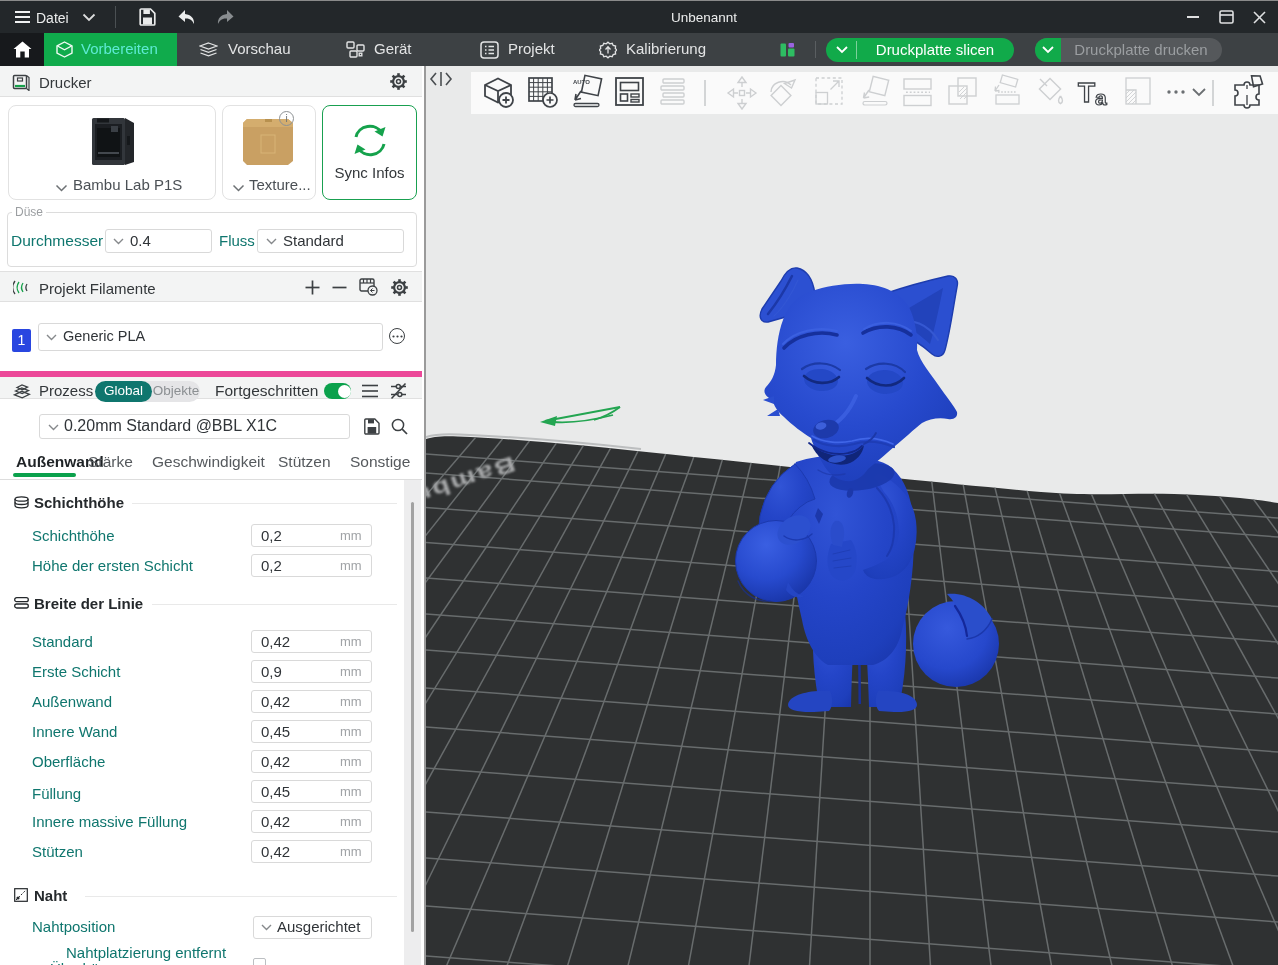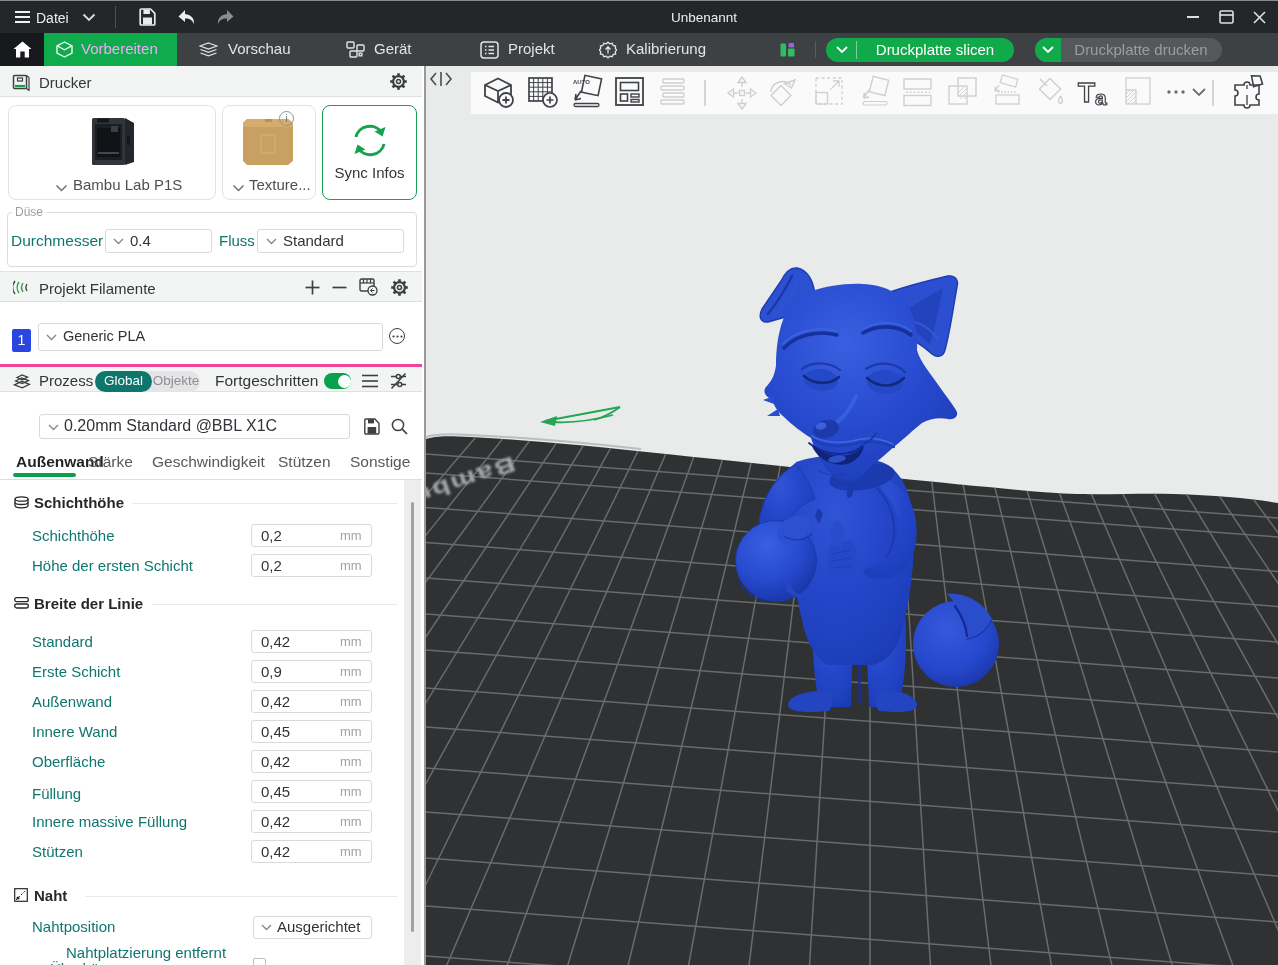--- a/index.html
+++ b/index.html
@@ -67,21 +67,21 @@
 <div id="tabbar">
   <div class="abs" style="left:0;top:0;width:44px;height:33px;background:#17191c"></div>
   <svg class="abs" style="left:13px;top:8px" width="19" height="17" viewBox="0 0 19 17">
     <path d="M9.5 0.5 L18.5 8 H16 V16.5 H11.7 V10.5 H7.3 V16.5 H3 V8 H0.5 Z" fill="#ffffff"></path>
   </svg>
   <div class="abs" style="left:44px;top:0;width:133px;height:33px;background:#10ab4c"></div>
   <svg class="abs" style="left:56px;top:8px" width="17" height="17" viewBox="0 0 17 17">
     <path d="M8.5 1 L16 4.8 L16 12.2 L8.5 16 L1 12.2 L1 4.8 Z" fill="none" stroke="#f2fbf5" stroke-width="1.4" stroke-linejoin="round"></path>
     <path d="M1.5 5 L8.5 8.8 L15.5 5" fill="none" stroke="#f2fbf5" stroke-width="1.4"></path>
   </svg>
-  <div class="tabtxt" style="left:81px;color:#f0abfc;">Vorbereiten</div>
+  <div class="tabtxt" style="left:81px;color:#5eead4;">Vorbereiten</div>
   <svg class="abs" style="left:199px;top:9px" width="19" height="16" viewBox="0 0 19 16">
     <g fill="none" stroke="#e3e4e5" stroke-width="1.3">
     <path d="M9.5 1 L18 4 L9.5 7 L1 4 Z"></path>
     <path d="M1.5 7.5 L9.5 10.3 L17.5 7.5"></path>
     <path d="M1.5 11 L9.5 13.8 L17.5 11"></path>
       </g>
   </svg>
   <div class="tabtxt" style="left:228px;">Vorschau</div>
   <svg class="abs" style="left:346px;top:8px" width="19" height="18" viewBox="0 0 19 18">
     <g fill="none" stroke="#e3e4e5" stroke-width="1.4">
@@ -267,21 +267,21 @@
     <div class="pval" style="left:63px;top:262px;font-size:14.5px;">Generic PLA</div>
     <div class="abs" style="left:389px;top:262px;width:16px;height:16px;border:1.4px solid #3c4043;border-radius:50%;"></div>
     <svg class="abs" style="left:391px;top:268px" width="13" height="5" viewBox="0 0 13 5">
         <g fill="#3c4043">
           <circle cx="2.5" cy="2.5" r="1.1"></circle>
           <circle cx="6.5" cy="2.5" r="1.1"></circle>
           <circle cx="10.5" cy="2.5" r="1.1"></circle>
         </g>
       </svg>
 
-    <div class="sechead" style="top:298px;height:28px;border-top:3px solid #ec4899;">
+    <div class="sechead" style="top:305px;height:28px;border-top:6px solid #ec4899;">
       <svg class="abs" style="left:13px;top:6px" width="18" height="17" viewBox="0 0 18 17">
         <g fill="none" stroke="#3c4043" stroke-width="1.3">
           <path d="M4 4.5 L9 2 L14.5 4.2 L9.5 6.8 Z"></path>
           <path d="M2.5 8 L8.8 5 L15.5 7.6 L9.2 10.6 Z"></path>
           <path d="M1.5 11.8 L8.8 8.3 L16.5 11.3 L9.2 14.8 Z"></path>
         </g>
       </svg>
       <div class="lbl" style="top:5px;">Prozess</div>
       <div class="abs" style="left:95px;top:4px;width:105px;height:21px;background:#e5e5e7;border-radius:10.5px;"></div>
       <div class="abs" style="left:95px;top:4px;width:57px;height:21px;background:#0f766e;border-radius:10.5px;color:#fff;font-size:13.5px;text-align:center;line-height:20px;">Global</div>

